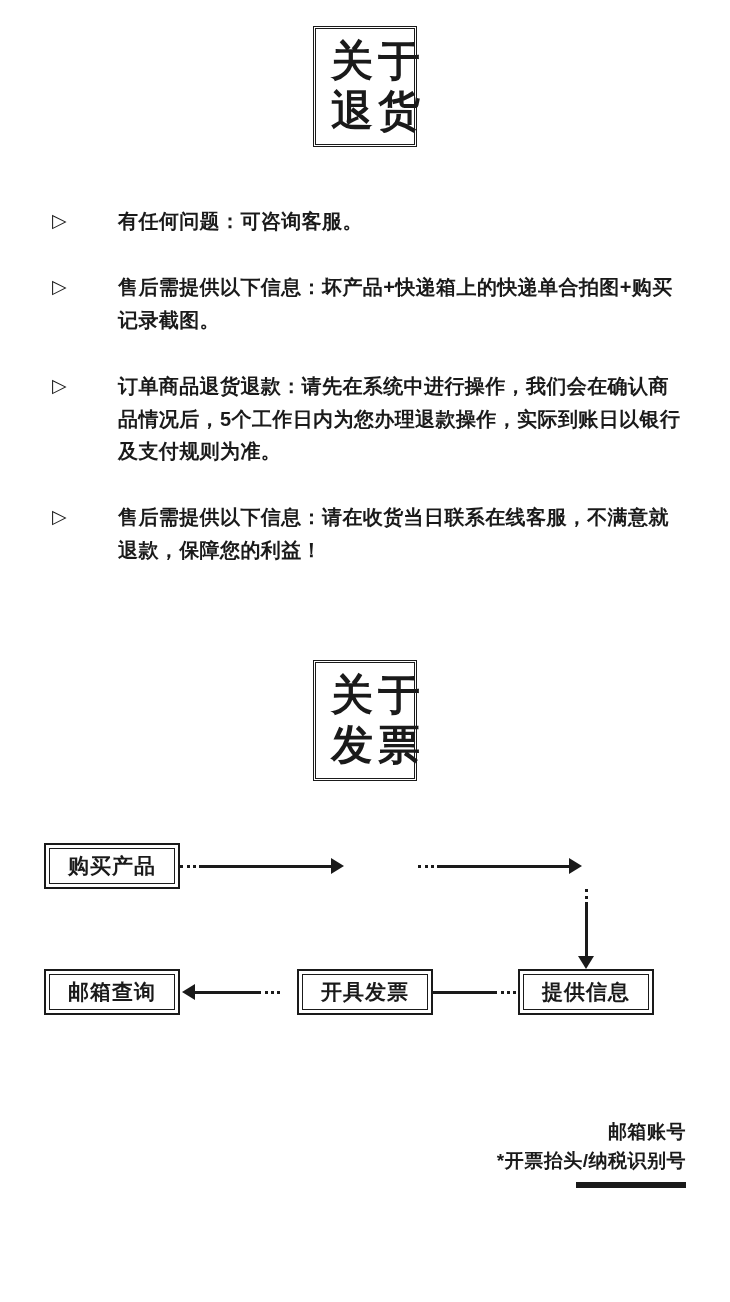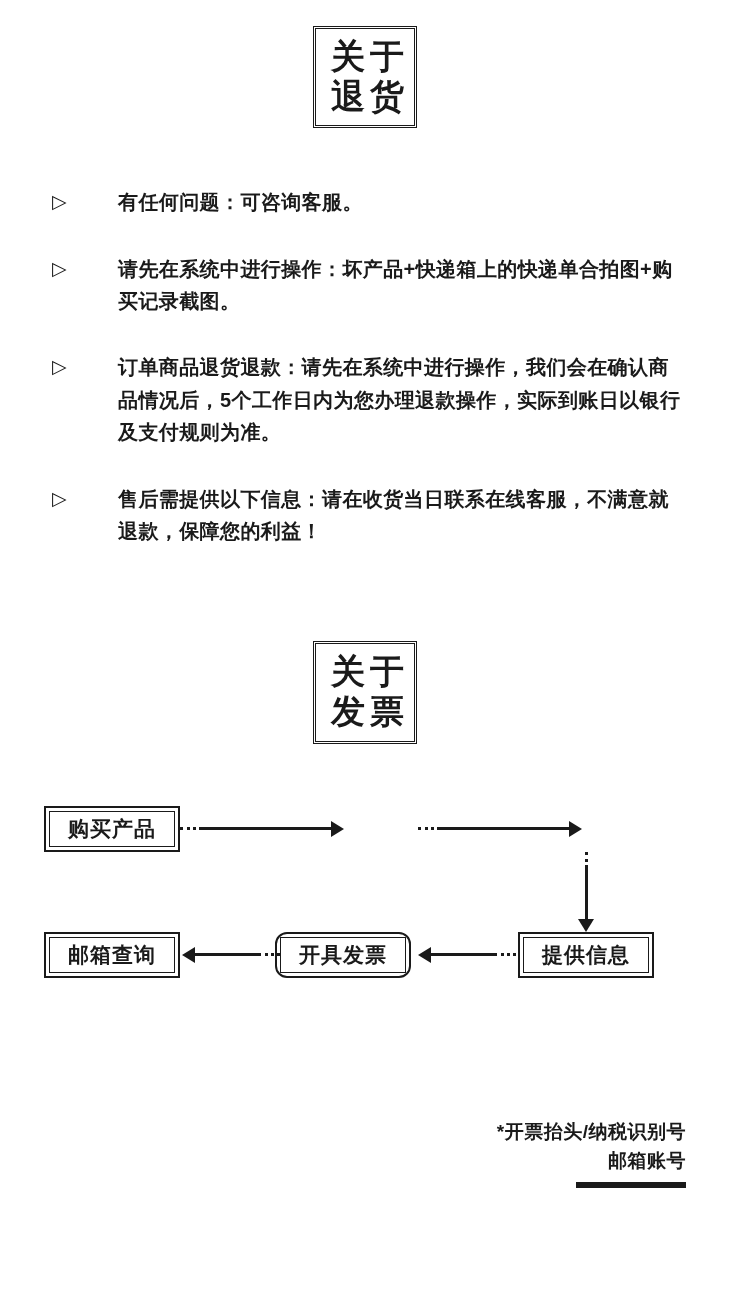--- a/index.html
+++ b/index.html
@@ -22,21 +22,21 @@
     display: flex;
     justify-content: center;
   }
   .stamp {
     border: 3px double #1a1a1a;
     padding: 7px 10px 9px 10px;
     width: 104px;
     text-align: center;
   }
   .stamp-line {
-    font-size: 34px;
+    font-size: 42px;
     font-weight: 700;
     line-height: 1.18;
     letter-spacing: 5px;
     text-indent: 5px;
     white-space: nowrap;
   }
 
   
   .bullets {
     margin: 0;
@@ -183,21 +183,21 @@
 
 <div class="bullets" style="margin-top:58px;">
 
   <div class="bullet-row">
     <div class="bullet-mark">▷</div>
     <div class="bullet-text">有任何问题：可咨询客服。</div>
   </div>
 
   <div class="bullet-row">
     <div class="bullet-mark">▷</div>
-    <div class="bullet-text">请先在系统中进行操作：坏产品+快递箱上的快递单合拍图+购买记录截图。</div>
+    <div class="bullet-text">售后需提供以下信息：坏产品+快递箱上的快递单合拍图+购买记录截图。</div>
   </div>
 
   <div class="bullet-row">
     <div class="bullet-mark">▷</div>
     <div class="bullet-text">订单商品退货退款：请先在系统中进行操作，我们会在确认商品情况后，5个工作日内为您办理退款操作，实际到账日以银行及支付规则为准。</div>
   </div>
 
   <div class="bullet-row">
     <div class="bullet-mark">▷</div>
     <div class="bullet-text">售后需提供以下信息：请在收货当日联系在线客服，不满意就退款，保障您的利益！</div>
@@ -231,27 +231,27 @@
     <div class="bar-v"></div>
     <div class="arrow-d"></div>
   </div>
 
   <div class="node inner-line" style="left:478px; top:126px;">提供信息</div>
   <div class="conn-h" style="left:378px; top:142px; width:98px;">
     <div class="arrow-l"></div>
     <div class="bar"></div>
     <div class="dots"></div>
   </div>
-  <div class="node inner-line" style="left:235px; top:126px;border-radius:12px;">开具发票</div>
+  <div class="node inner-line" style="left:257px; top:126px;">开具发票</div>
   <div class="conn-h" style="left:142px; top:142px; width:98px;">
     <div class="arrow-l"></div>
     <div class="bar"></div>
     <div class="dots"></div>
   </div>
   <div class="node inner-line" style="left:4px; top:126px;text-align:center;">邮箱查询</div>
 
 </div>
 
 <div class="footnote" style="top:1118px;">
+  <div>邮箱账号</div>
   <div>*开票抬头/纳税识别号</div>
-  <div>邮箱账号</div>
   <div class="underbar"></div>
 </div>
 
 </body></html>

